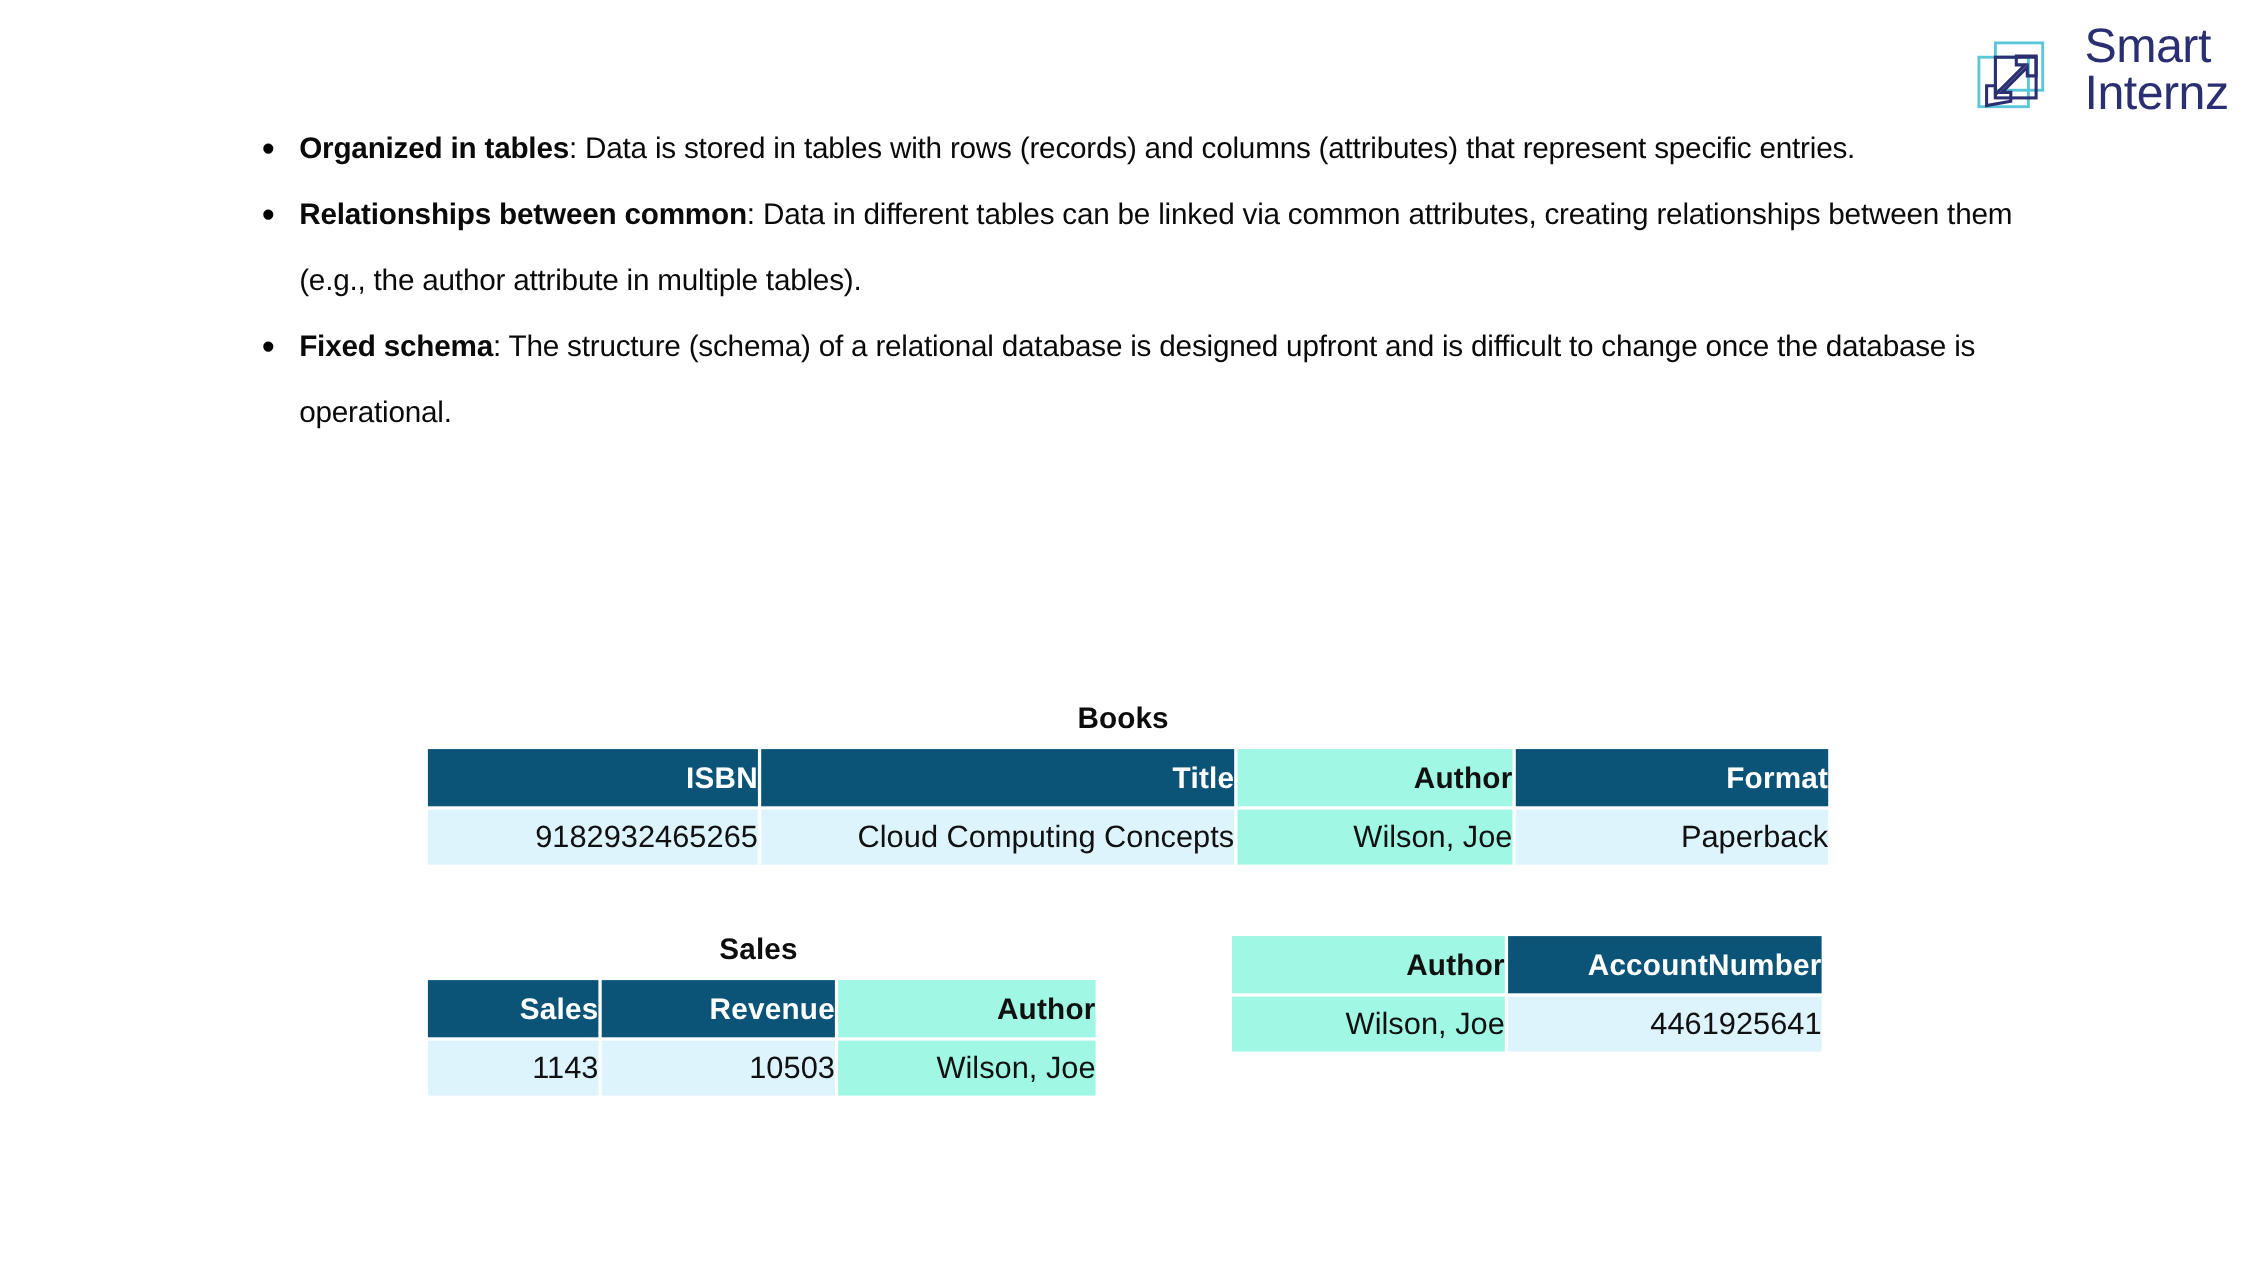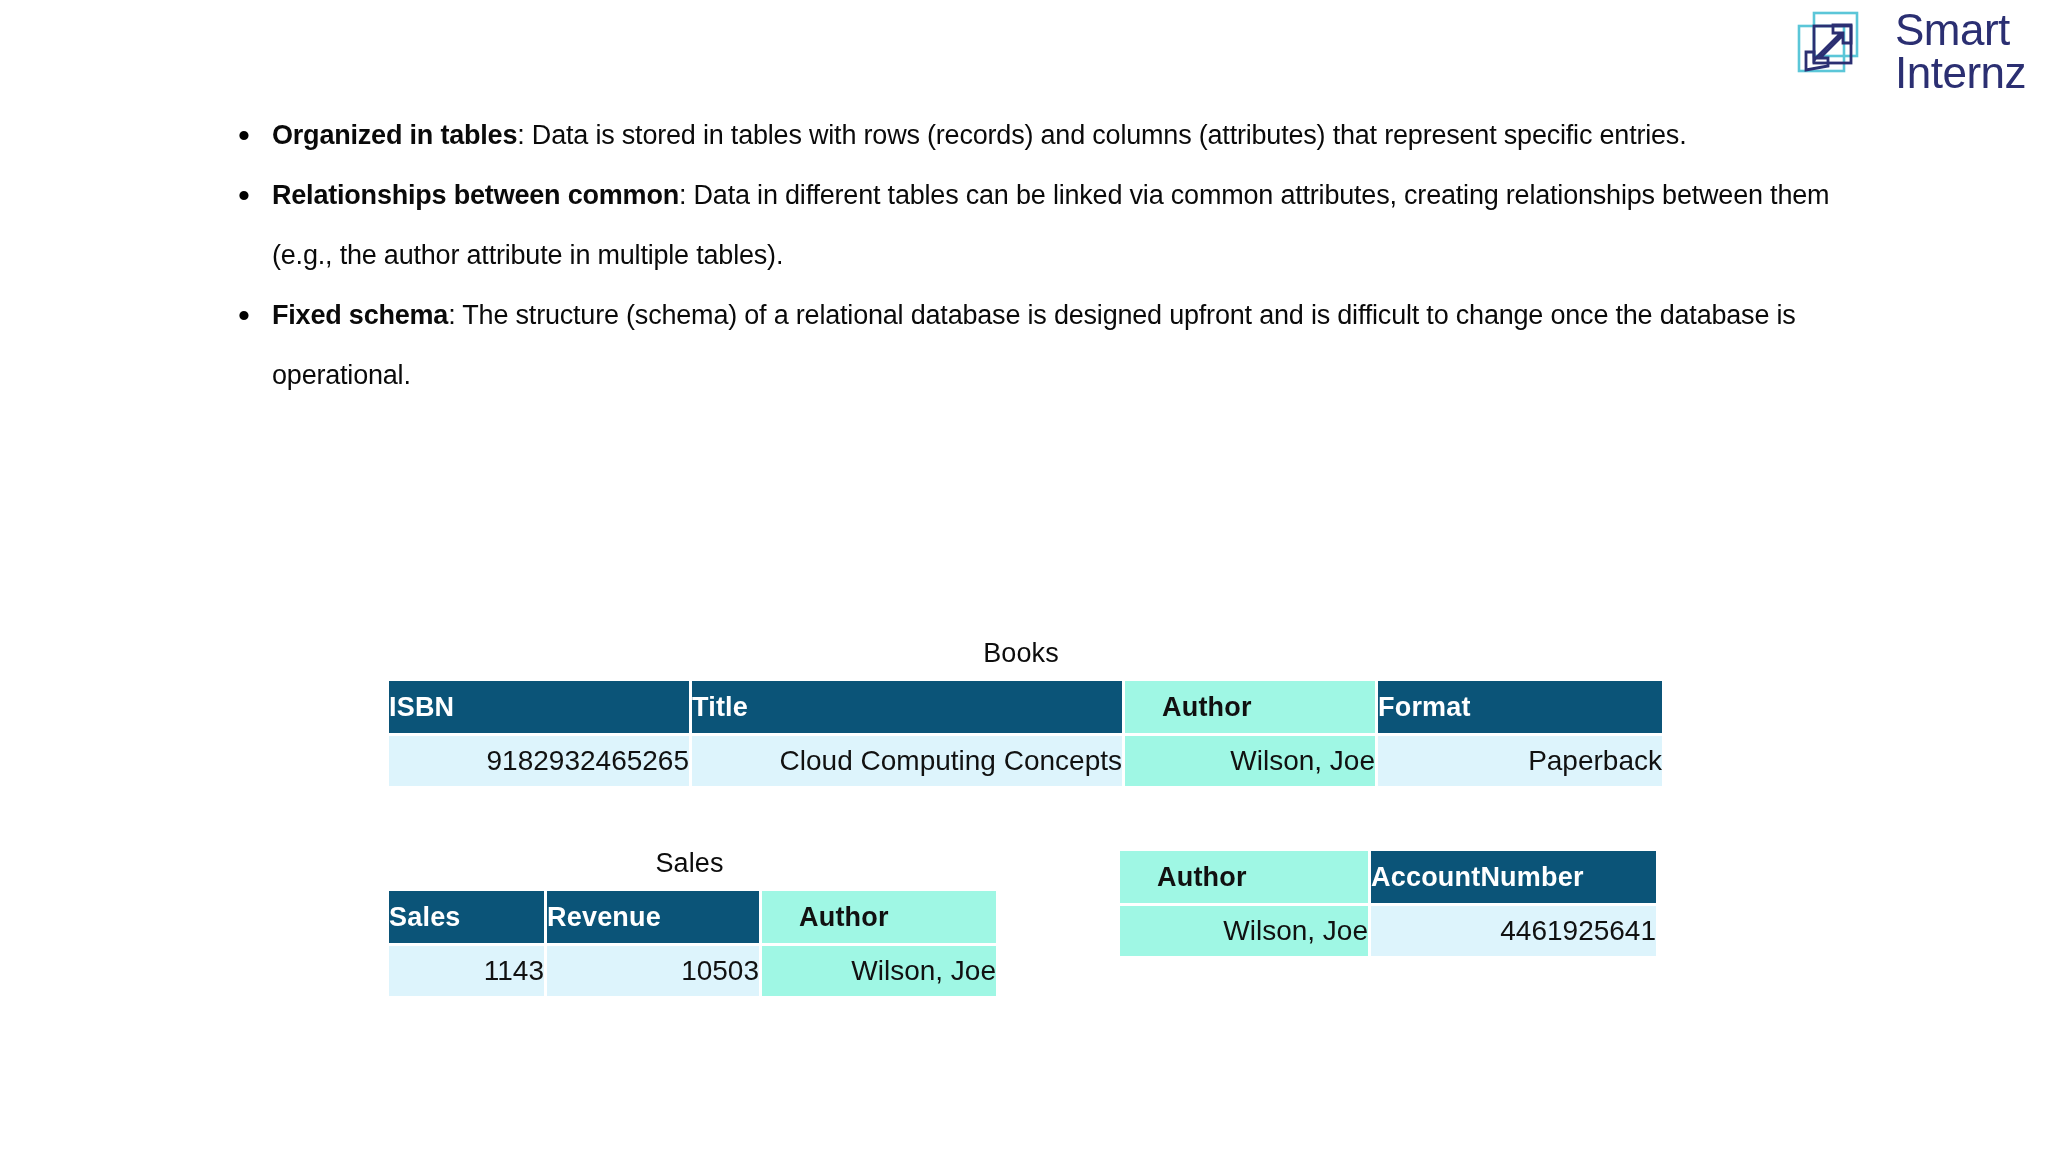--- a/index.html
+++ b/index.html
@@ -12,24 +12,24 @@
     height: 1152px;
     position: relative;
     overflow: hidden;
     font-family: "Liberation Sans", "DejaVu Sans", sans-serif;
     color: #000000;
   }
 
   
   .logo {
     position: absolute;
-    top: 8px;
+    top: 20px;
     right: 22px;
     display: flex;
-    align-items: flex-start;
+    align-items: flex-end;
     gap: 30px;
   }
   .logo-mark {
     width: 72px;
     height: 72px;
     position: relative;
     flex: none;
   }
   .logo-words {
     display: flex;
@@ -85,21 +85,21 @@
     left: 0;
     top: 0;
     width: 2048px;
     height: 1152px;
   }
   .tbl-wrap {
     position: absolute;
   }
   .tbl-title {
     font-size: 27px;
-    font-weight: 400;
+    font-weight: 700;
     text-align: center;
     color: #0d0d0d;
     margin-bottom: 9px;
     letter-spacing: 0.1px;
   }
   .tbl {
     border-collapse: separate;
     border-spacing: 3px 3px;
     table-layout: fixed;
     width: 100%;
@@ -108,21 +108,21 @@
   .tbl th, .tbl td {
     padding: 0;
     margin: 0;
   }
   .tbl th {
     height: 52px;
     background: #0b5478;
     color: #ffffff;
     font-size: 27px;
     font-weight: 700;
-    text-align: left;
+    text-align: right;
     vertical-align: middle;
     letter-spacing: 0.2px;
   }
   .tbl th.hl {
     background: #9ff7e4;
     color: #111111;
     padding-left: 37px;
   }
   .tbl td {
     height: 50px;

